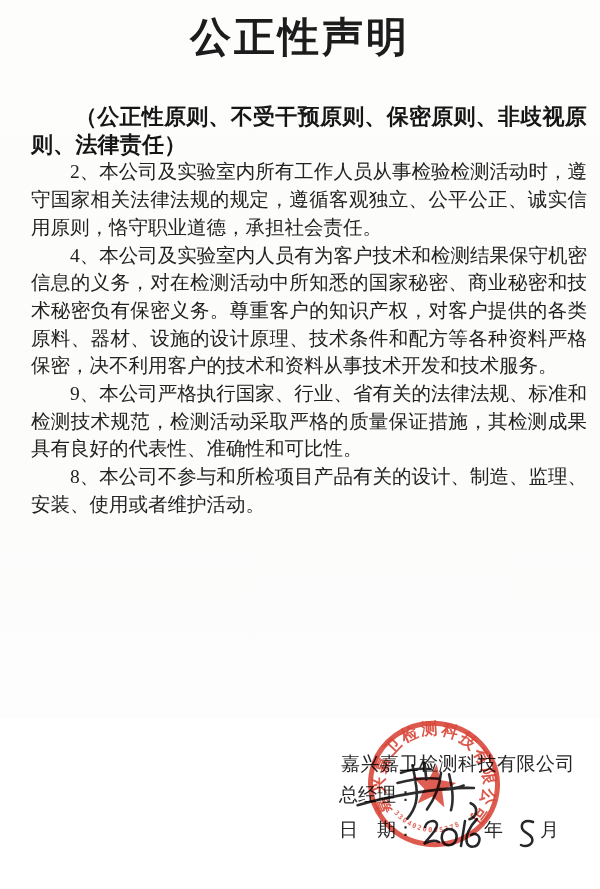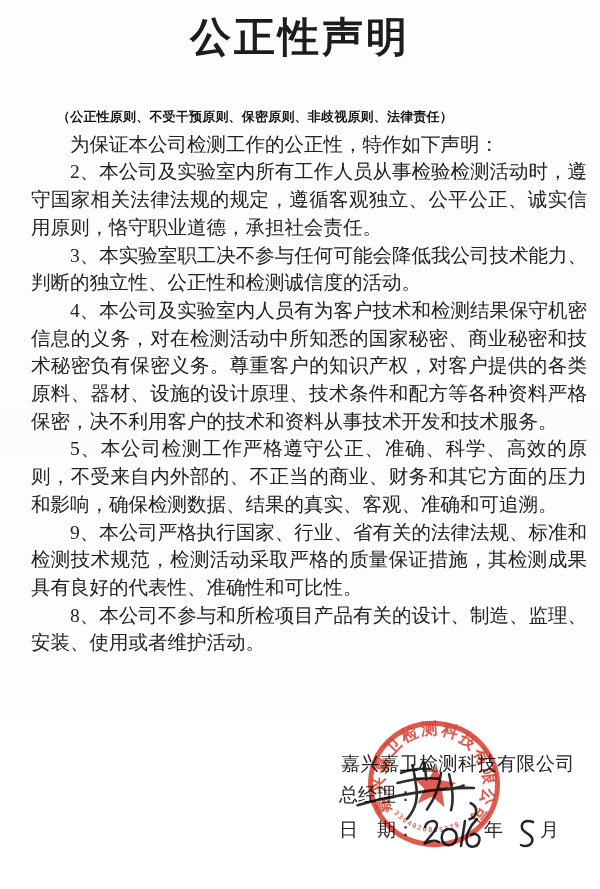--- a/index.html
+++ b/index.html
@@ -20,21 +20,21 @@
     color:#1c1c1c;
   }
   .doc-body{
     position:absolute;left:31px;top:103px;width:556px;
     font-size:19.5px;line-height:27.7px;
     text-align:justify;text-justify:inter-ideograph;
     color:#222;
   }
   .doc-body p{margin:0;text-indent:2em;}
   .doc-body p.subtitle{
-    font-weight:bold;font-size:13px;letter-spacing:.2px;color:#161616;
+    font-weight:bold;font-size:22px;letter-spacing:.2px;color:#161616;
   }
   .signoff{
     position:absolute;left:339px;top:753px;width:250px;
     font-size:19px;color:#262626;z-index:2;
   }
   .signoff .company{margin:0 0 10px 2px;line-height:21px;letter-spacing:.5px;}
   .signoff .manager-line{margin:0 0 10px 0;line-height:21px;}
   .signoff .date-line{
     display:flex;align-items:center;line-height:21px;white-space:nowrap;
   }
@@ -59,25 +59,22 @@
 </style>
 </head>
 <body>
 
 <div class="page">
 
   <h1 class="doc-title">公正性声明</h1>
 
   <div class="doc-body">
     <p class="subtitle">（公正性原则、不受干预原则、保密原则、非歧视原则、法律责任）</p>
-    <p>为保证本公司检测工作的公正性，特作如下声明：</p>
     <p>2、本公司及实验室内所有工作人员从事检验检测活动时，遵守国家相关法律法规的规定，遵循客观独立、公平公正、诚实信用原则，恪守职业道德，承担社会责任。</p>
-    <p>3、本实验室职工决不参与任何可能会降低我公司技术能力、判断的独立性、公正性和检测诚信度的活动。</p>
     <p>4、本公司及实验室内人员有为客户技术和检测结果保守机密信息的义务，对在检测活动中所知悉的国家秘密、商业秘密和技术秘密负有保密义务。尊重客户的知识产权，对客户提供的各类原料、器材、设施的设计原理、技术条件和配方等各种资料严格保密，决不利用客户的技术和资料从事技术开发和技术服务。</p>
-    <p>5、本公司检测工作严格遵守公正、准确、科学、高效的原则，不受来自内外部的、不正当的商业、财务和其它方面的压力和影响，确保检测数据、结果的真实、客观、准确和可追溯。</p>
     <p>9、本公司严格执行国家、行业、省有关的法律法规、标准和检测技术规范，检测活动采取严格的质量保证措施，其检测成果具有良好的代表性、准确性和可比性。</p>
     <p>8、本公司不参与和所检项目产品有关的设计、制造、监理、安装、使用或者维护活动。</p>
   </div>
 
   <div class="signoff">
     <div class="company">嘉兴嘉卫检测科技有限公司</div>
     <div class="manager-line">
       <span>总经理：</span>
     </div>
     <div class="date-line">

